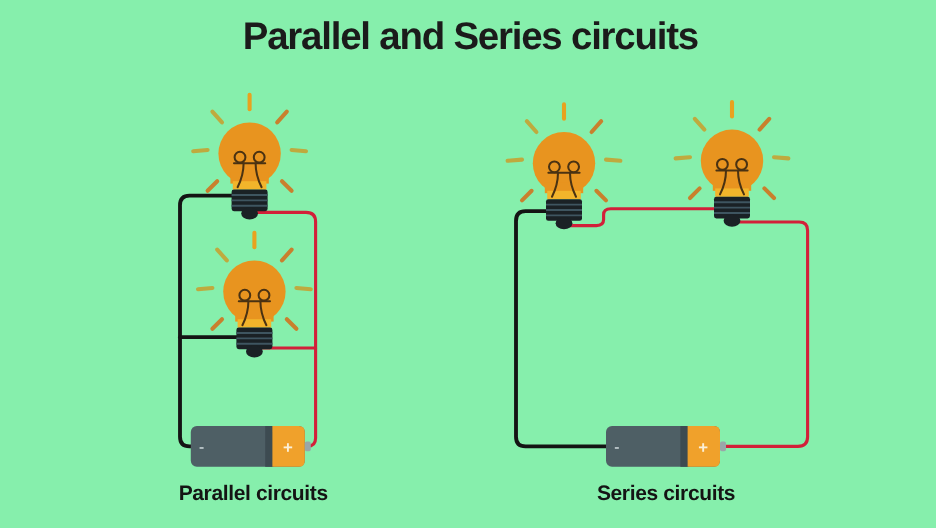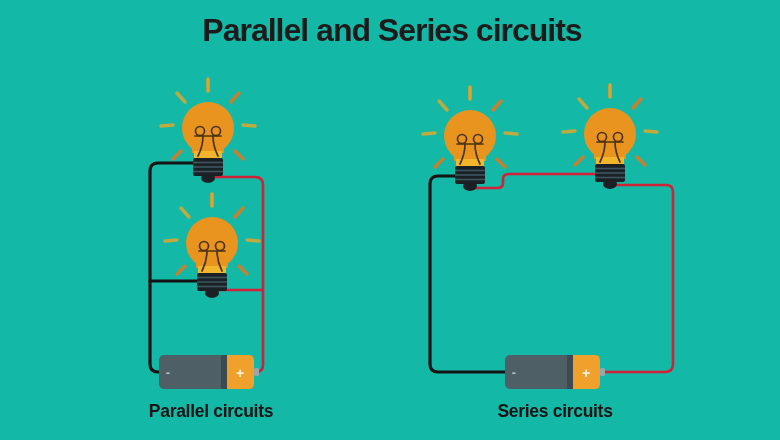--- a/index.html
+++ b/index.html
@@ -9,21 +9,21 @@
     background: #ffffff;
     width: 780px;
     height: 440px;
     overflow: hidden;
     font-family: "Liberation Sans", sans-serif;
   }
   .canvas {
     position: relative;
     width: 780px;
     height: 440px;
-    background: #14b8a6;
+    background: #86efac;
   }
   svg { display: block; }
   .title-text {
     font-family: "Liberation Sans", sans-serif;
     font-weight: 700;
     font-size: 32px;
     letter-spacing: -1px;
     fill: #1b1b1b;
   }
   .circuit-label {

